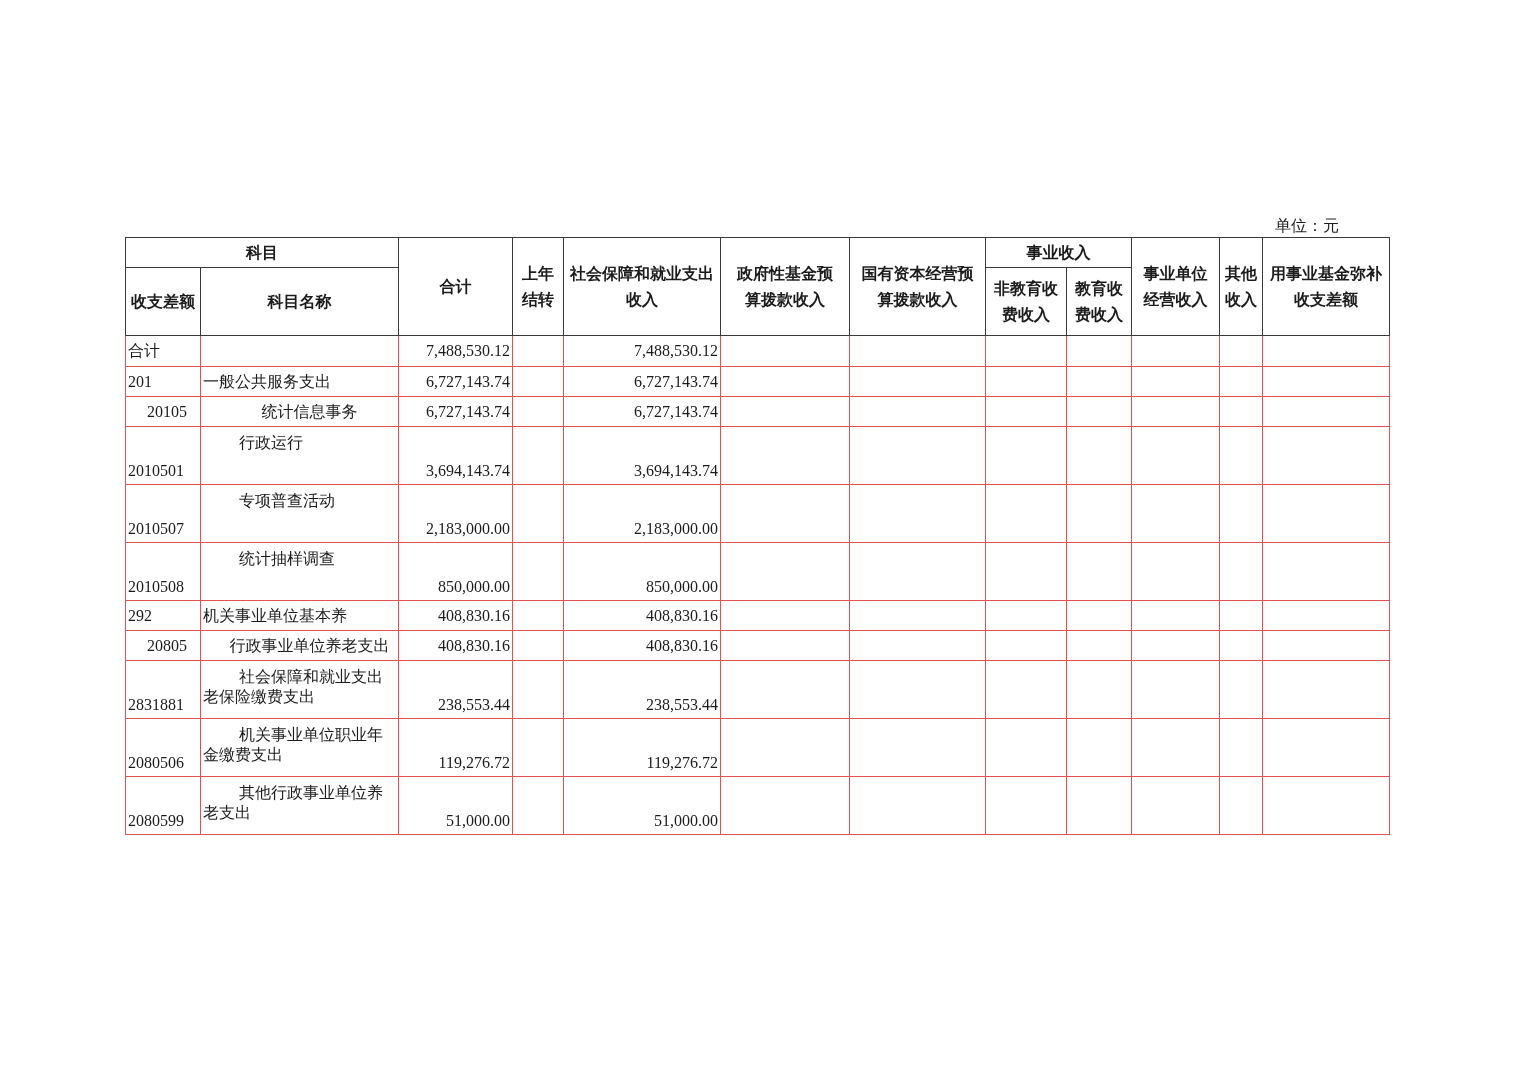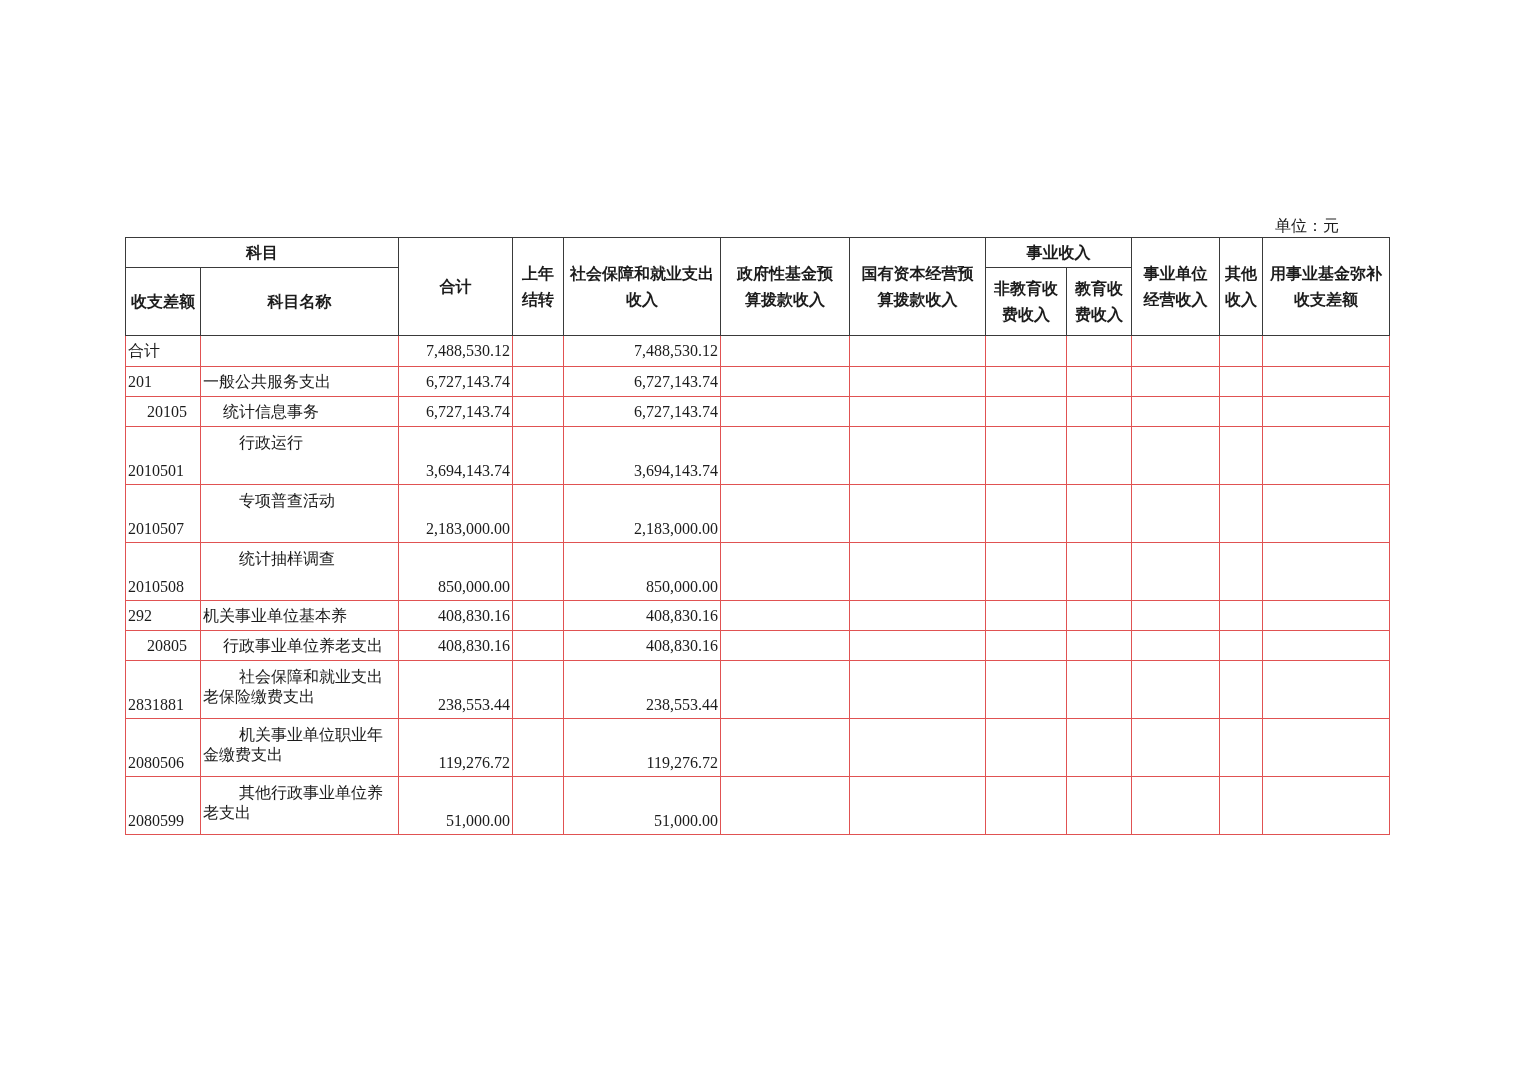--- a/index.html
+++ b/index.html
@@ -62,21 +62,21 @@
 
   tr.normal { height: 30px; }
   tbody tr:first-child.normal { height: 31px; }
   tr.tall { height: 58px; }
   tr.tall td { vertical-align: bottom; padding-bottom: 3px; }
   tr.tall td.name { vertical-align: top; padding-top: 6px; }
 
   td.code { padding-left: 2px; }
   td.code.ci { padding-left: 21px; }
   td.name { padding-left: 3px; padding-right: 3px; white-space: pre-line; font-family: Liberation Serif, serif; }
-  td.name.ni1 { text-indent: 20px; }
+  td.name.ni1 { text-indent: 20px; text-align: center; }
   td.name.ni2 { text-indent: 36px; }
   td.num { text-align: right; padding-right: 2px; }
 </style>
 </head>
 <body>
 
 <div class="page">
   <div class="unit-note">单位：元</div>
 
   <table class="budget">

